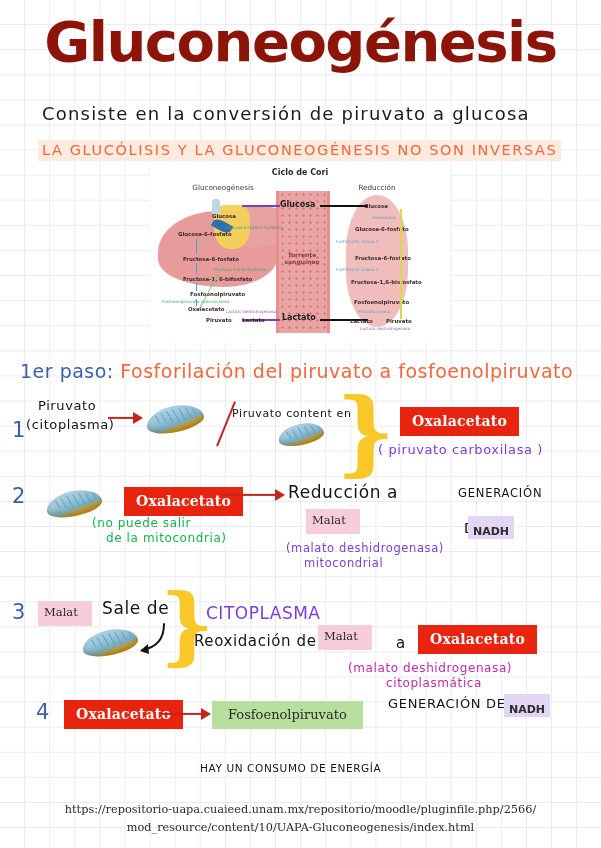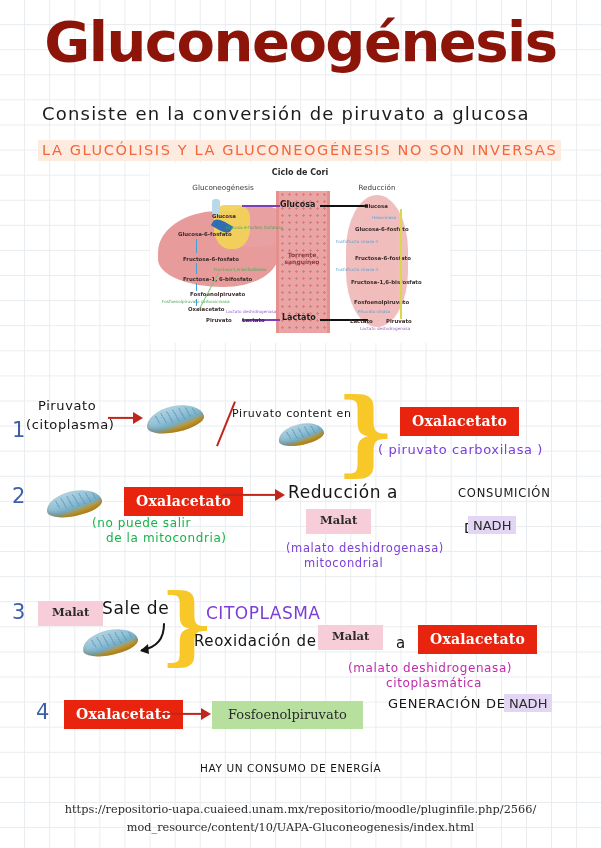--- a/index.html
+++ b/index.html
@@ -133,32 +133,32 @@
     white-space:nowrap;
     line-height:1;
   }
   .chip.red{
     background:#e8240e;color:#ffffff;
     font-size:14px;padding:7px 12px 8px 12px;
     letter-spacing:.2px;
   }
   .chip.pink{
     background:#f6cdd9;color:#2b2b2b;
-    font-size:11.5px;padding:6px 14px 7px 14px;
-    font-weight:700;
+    font-size:11.5px;padding:6px 14px 7px 6px;
+    font-weight:400;
   }
   .chip.green{
     background:#b7e09e;color:#2b2b2b;
     font-size:13px;padding:7px 16px 8px 16px;
     font-weight:400;
   }
   .chip.lilac{
     background:#e3d6f4;color:#2b2b2b;
-    font-size:13px;padding:3px 5px 2px 5px;
-    font-weight:400;font-family:"DejaVu Sans", sans-serif;
+    font-size:11px;padding:10px 5px 2px 5px;
+    font-weight:700;font-family:"DejaVu Sans", sans-serif;
   }
 
   
   .note{position:absolute;white-space:nowrap;font-family:"DejaVu Sans", sans-serif;}
   .note.black{color:#151515;}
   .note.violet{color:#7b3fd8;}
   .note.magenta{color:#c02aa8;}
   .note.green{color:#17b34a;}
 
   
@@ -268,20 +268,24 @@
 
     <div class="fig-lbl enz blue" style="left:222px;top:52px;">Hexocinasa</div>
     <div class="fig-lbl enz blue" style="left:186px;top:76px;">Fosfofructo cinasa-1</div>
     <div class="fig-lbl enz blue" style="left:186px;top:104px;">Fosfofructo cinasa-1</div>
     <div class="fig-lbl enz blue" style="left:208px;top:146px;">Piruvato cinasa</div>
     <div class="fig-lbl enz purple" style="left:210px;top:163px;">Lactato deshidrogenasa</div>
 
     <div class="fig-arrow yellow" style="left:250px;top:46px;height:110px;width:1.6px;"></div>
   </div>
 
+  <div class="abs nosel hand" id="step1-head">
+    <span>1er paso:</span>
+    <b>Fosforilación del piruvato a fosfoenolpiruvato</b>
+  </div>
 
   <div class="abs nosel stepnum" style="left:12px;top:418px;">1</div>
 
   <div class="abs nosel note black hand" style="left:38px;top:398px;font-size:13px;">Piruvato</div>
   <div class="abs nosel note black hand" style="left:26px;top:417px;font-size:13px;">(citoplasma)</div>
 
   <div class="arrow-red" style="left:108px;top:412px;width:34px;height:12px;">
     <div class="shaft" style="width:26px;"></div>
     <div class="head"></div>
   </div>
@@ -323,21 +327,21 @@
     <div class="head"></div>
   </div>
 
   <div class="abs nosel note black hand" style="left:288px;top:482px;font-size:17px;">Reducción a</div>
 
   <div class="chip pink" style="left:306px;top:509px;">Malat</div>
 
   <div class="abs nosel note violet hand" style="left:286px;top:541px;font-size:11.5px;">(malato deshidrogenasa)</div>
   <div class="abs nosel note violet hand" style="left:304px;top:556px;font-size:11.5px;">mitocondrial</div>
 
-  <div class="abs nosel note black hand" style="left:458px;top:486px;font-size:11.5px;letter-spacing:.8px;">CONSUMICIÓN</div>
+  <div class="abs nosel note black hand" style="left:458px;top:486px;font-size:11.5px;letter-spacing:.8px;">GENERACIÓN</div>
   <div class="abs nosel note black hand" style="left:464px;top:520px;font-size:14px;letter-spacing:.8px;">DE  UN</div>
   <div class="chip lilac" style="left:468px;top:516px;">NADH</div>
 
   <div class="abs nosel stepnum" style="left:12px;top:600px;">3</div>
 
   <div class="chip pink" style="left:38px;top:601px;">Malat</div>
 
   <div class="abs nosel note black hand" style="left:102px;top:598px;font-size:17px;">Sale de</div>
 
   <div class="mito" style="left:82px;top:630px;width:56px;height:25px;">

